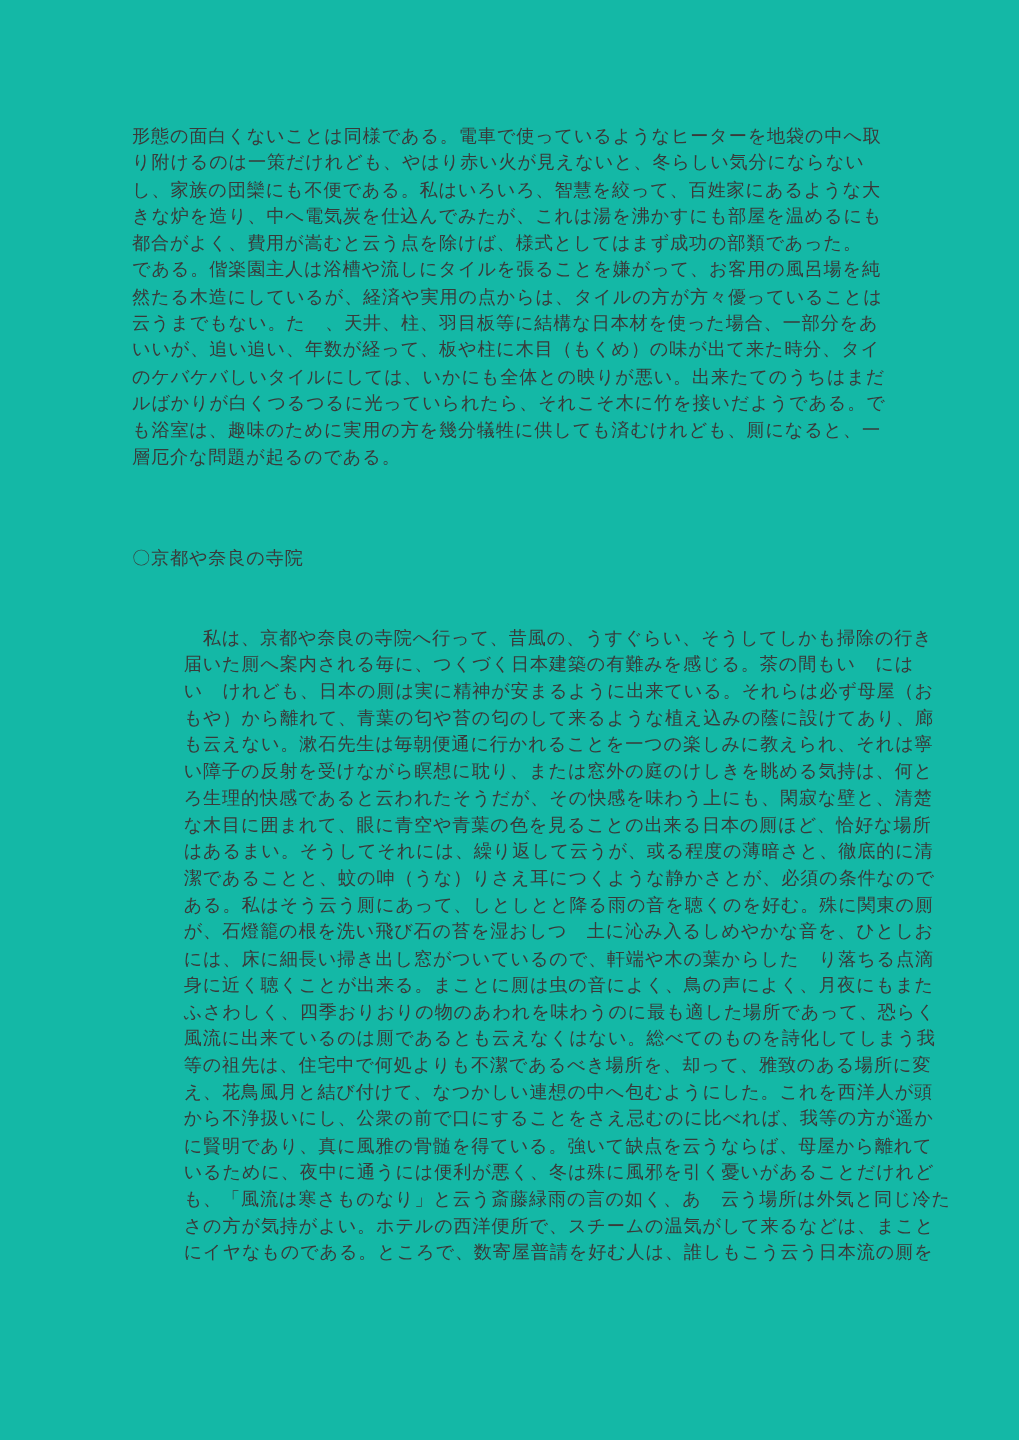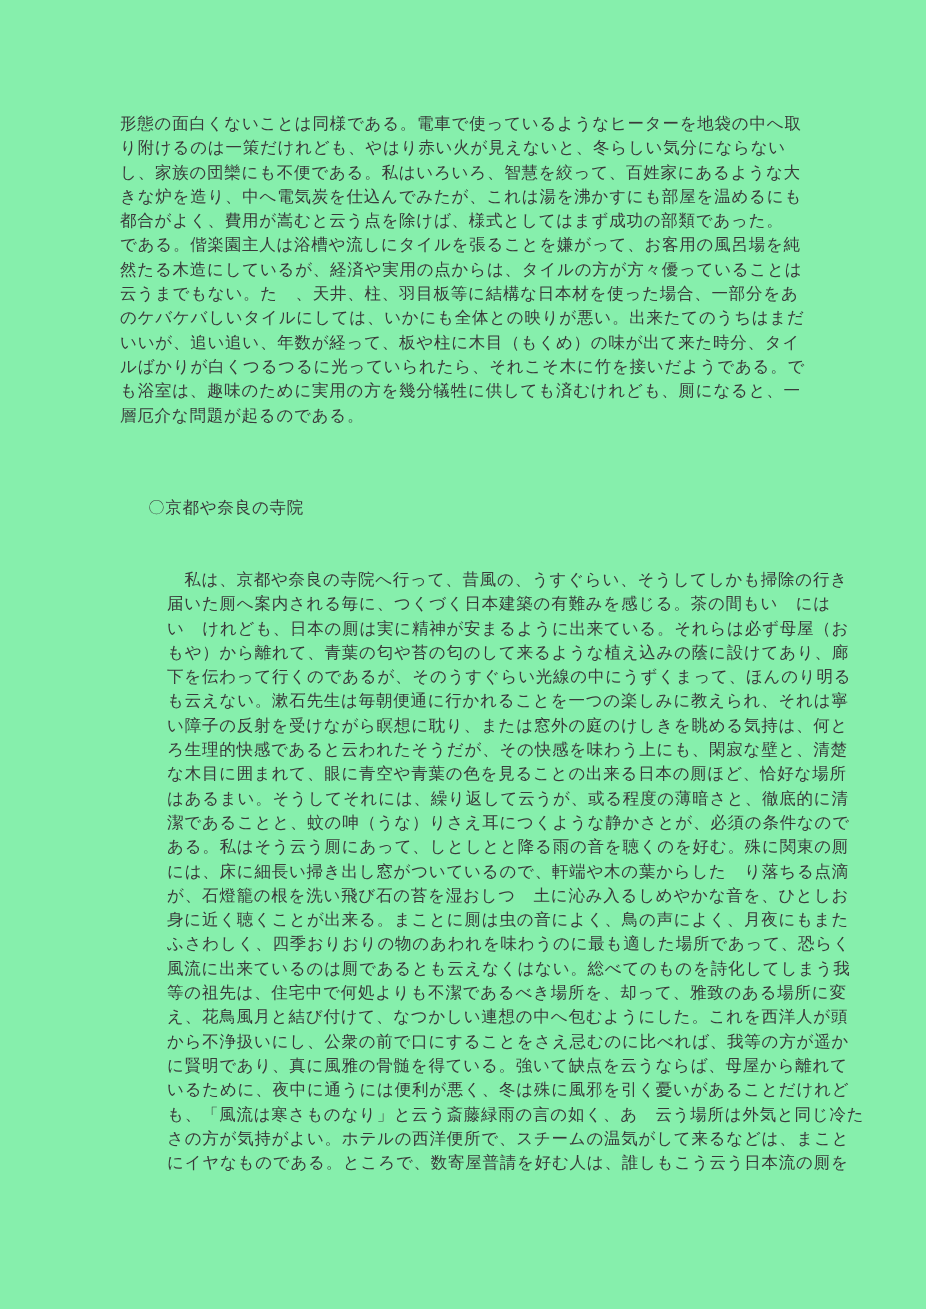--- a/index.html
+++ b/index.html
@@ -28,65 +28,63 @@
   }
   .para-1 { top: 112px; }
   .heading-block {
     position: absolute;
     left: 120px;
     top: 496px;
     width: 696px;
     font-size: 16.5px;
     line-height: 24.3px;
     letter-spacing: 0.75px;
-    margin-left: 28px;
   }
   .para-2 { top: 568px; margin-left: 47px; }
   .text-line {
     height: 24.3px;
   }
 </style>
 </head>
 <body>
 
-<div class="page" style="background: #86efac; color: rgb(58, 58, 58);">
+<div class="page" style="background: #14b8a6; color: rgb(58, 58, 58);">
 
   <div class="text-block para-1">
       <div class="text-line">形態の面白くないことは同様である。電車で使っているようなヒーターを地袋の中へ取</div>
       <div class="text-line">り附けるのは一策だけれども、やはり赤い火が見えないと、冬らしい気分にならない</div>
       <div class="text-line">し、家族の団欒にも不便である。私はいろいろ、智慧を絞って、百姓家にあるような大</div>
       <div class="text-line">きな炉を造り、中へ電気炭を仕込んでみたが、これは湯を沸かすにも部屋を温めるにも</div>
       <div class="text-line">都合がよく、費用が嵩むと云う点を除けば、様式としてはまず成功の部類であった。</div>
       <div class="text-line">である。偕楽園主人は浴槽や流しにタイルを張ることを嫌がって、お客用の風呂場を純</div>
       <div class="text-line">然たる木造にしているが、経済や実用の点からは、タイルの方が方々優っていることは</div>
       <div class="text-line">云うまでもない。たゞ、天井、柱、羽目板等に結構な日本材を使った場合、一部分をあ</div>
+      <div class="text-line">いいが、追い追い、年数が経って、板や柱に木目（もくめ）の味が出て来た時分、タイ</div>
       <div class="text-line">のケバケバしいタイルにしては、いかにも全体との映りが悪い。出来たてのうちはまだ</div>
-      <div class="text-line">いいが、追い追い、年数が経って、板や柱に木目（もくめ）の味が出て来た時分、タイ</div>
       <div class="text-line">ルばかりが白くつるつるに光っていられたら、それこそ木に竹を接いだようである。で</div>
       <div class="text-line">も浴室は、趣味のために実用の方を幾分犠牲に供しても済むけれども、厠になると、一</div>
       <div class="text-line">層厄介な問題が起るのである。</div>
     </div>
 
   <div class="heading-block">〇京都や奈良の寺院</div>
 
   <div class="text-block para-2">
       <div class="text-line">　私は、京都や奈良の寺院へ行って、昔風の、うすぐらい、そうしてしかも掃除の行き</div>
       <div class="text-line">届いた厠へ案内される毎に、つくづく日本建築の有難みを感じる。茶の間もいゝには</div>
       <div class="text-line">いゝけれども、日本の厠は実に精神が安まるように出来ている。それらは必ず母屋（お</div>
       <div class="text-line">もや）から離れて、青葉の匂や苔の匂のして来るような植え込みの蔭に設けてあり、廊</div>
-      <div class="text-line">下を伝わって行くのであるが、そのうすぐらい光線の中にうずくまって、ほんのり明る</div>
       <div class="text-line">も云えない。漱石先生は毎朝便通に行かれることを一つの楽しみに教えられ、それは寧</div>
       <div class="text-line">い障子の反射を受けながら瞑想に耽り、または窓外の庭のけしきを眺める気持は、何と</div>
       <div class="text-line">ろ生理的快感であると云われたそうだが、その快感を味わう上にも、閑寂な壁と、清楚</div>
       <div class="text-line">な木目に囲まれて、眼に青空や青葉の色を見ることの出来る日本の厠ほど、恰好な場所</div>
       <div class="text-line">はあるまい。そうしてそれには、繰り返して云うが、或る程度の薄暗さと、徹底的に清</div>
       <div class="text-line">潔であることと、蚊の呻（うな）りさえ耳につくような静かさとが、必須の条件なので</div>
       <div class="text-line">ある。私はそう云う厠にあって、しとしとと降る雨の音を聴くのを好む。殊に関東の厠</div>
+      <div class="text-line">が、石燈籠の根を洗い飛び石の苔を湿おしつゝ土に沁み入るしめやかな音を、ひとしお</div>
       <div class="text-line">には、床に細長い掃き出し窓がついているので、軒端や木の葉からしたゝり落ちる点滴</div>
-      <div class="text-line">が、石燈籠の根を洗い飛び石の苔を湿おしつゝ土に沁み入るしめやかな音を、ひとしお</div>
       <div class="text-line">身に近く聴くことが出来る。まことに厠は虫の音によく、鳥の声によく、月夜にもまた</div>
       <div class="text-line">ふさわしく、四季おりおりの物のあわれを味わうのに最も適した場所であって、恐らく</div>
       <div class="text-line">風流に出来ているのは厠であるとも云えなくはない。総べてのものを詩化してしまう我</div>
       <div class="text-line">等の祖先は、住宅中で何処よりも不潔であるべき場所を、却って、雅致のある場所に変</div>
       <div class="text-line">え、花鳥風月と結び付けて、なつかしい連想の中へ包むようにした。これを西洋人が頭</div>
       <div class="text-line">から不浄扱いにし、公衆の前で口にすることをさえ忌むのに比べれば、我等の方が遥か</div>
       <div class="text-line">に賢明であり、真に風雅の骨髄を得ている。強いて缺点を云うならば、母屋から離れて</div>
       <div class="text-line">いるために、夜中に通うには便利が悪く、冬は殊に風邪を引く憂いがあることだけれど</div>
       <div class="text-line">も、「風流は寒さものなり」と云う斎藤緑雨の言の如く、あゝ云う場所は外気と同じ冷た</div>
       <div class="text-line">さの方が気持がよい。ホテルの西洋便所で、スチームの温気がして来るなどは、まこと</div>

